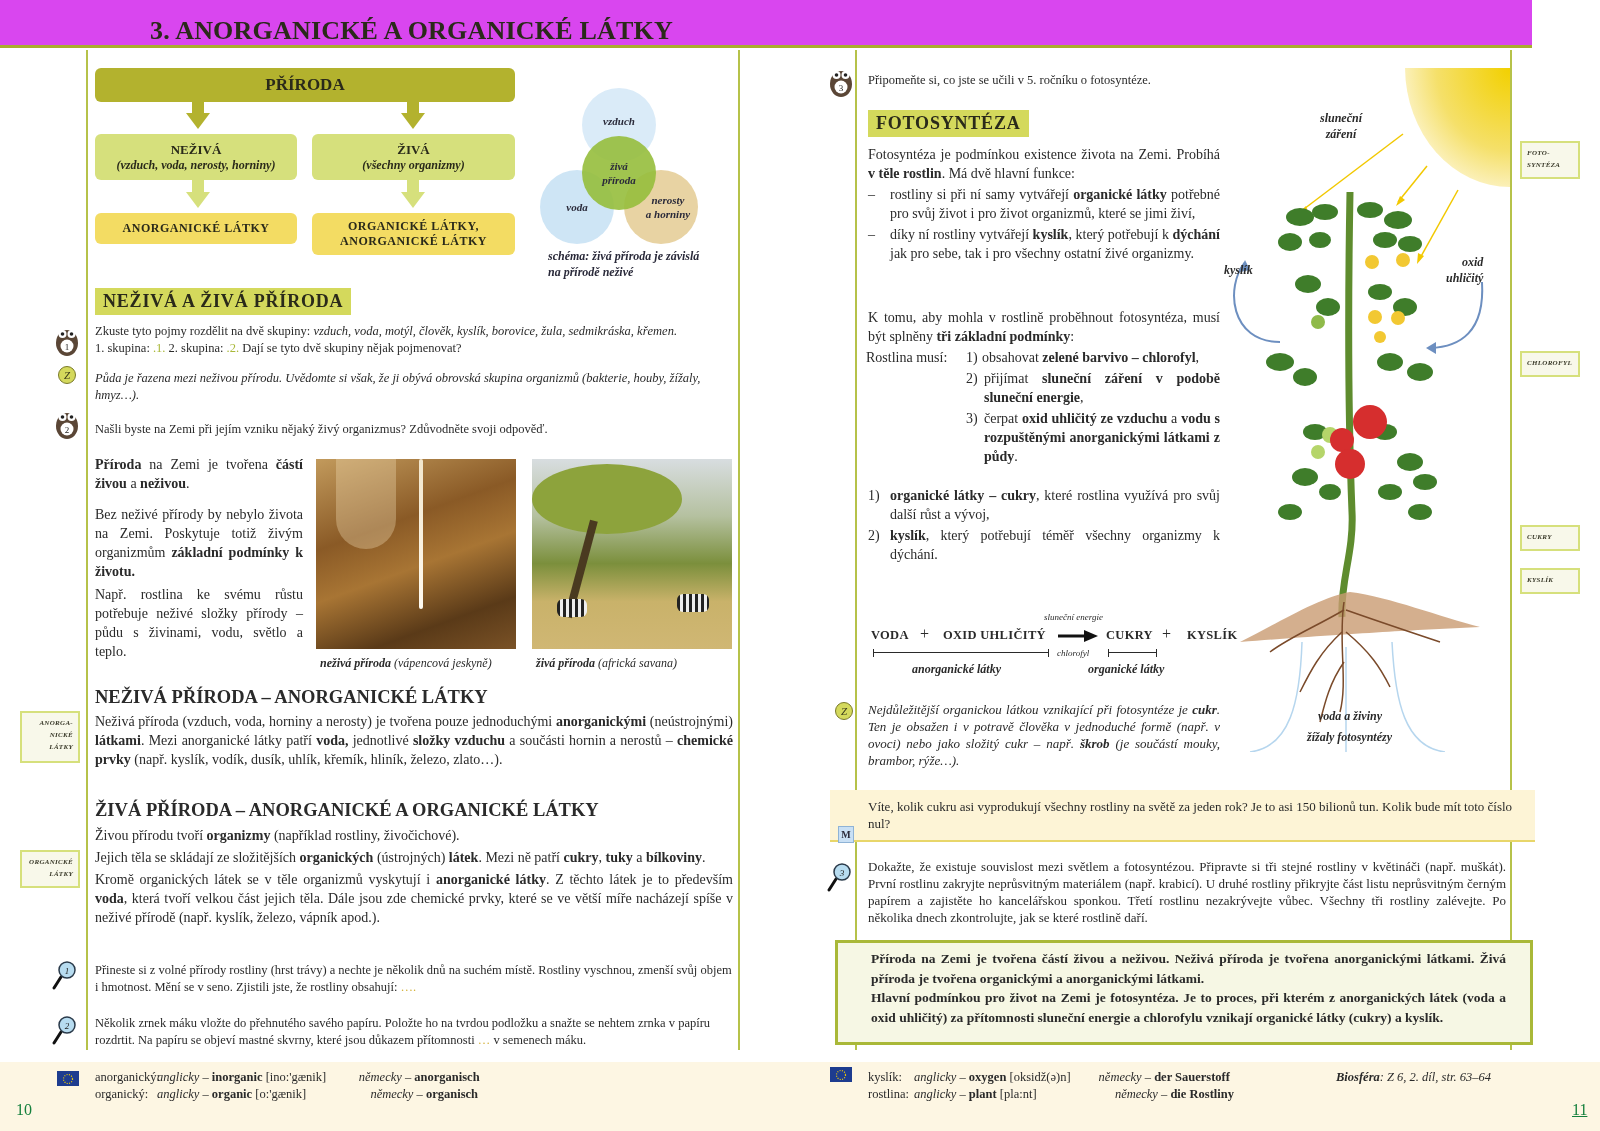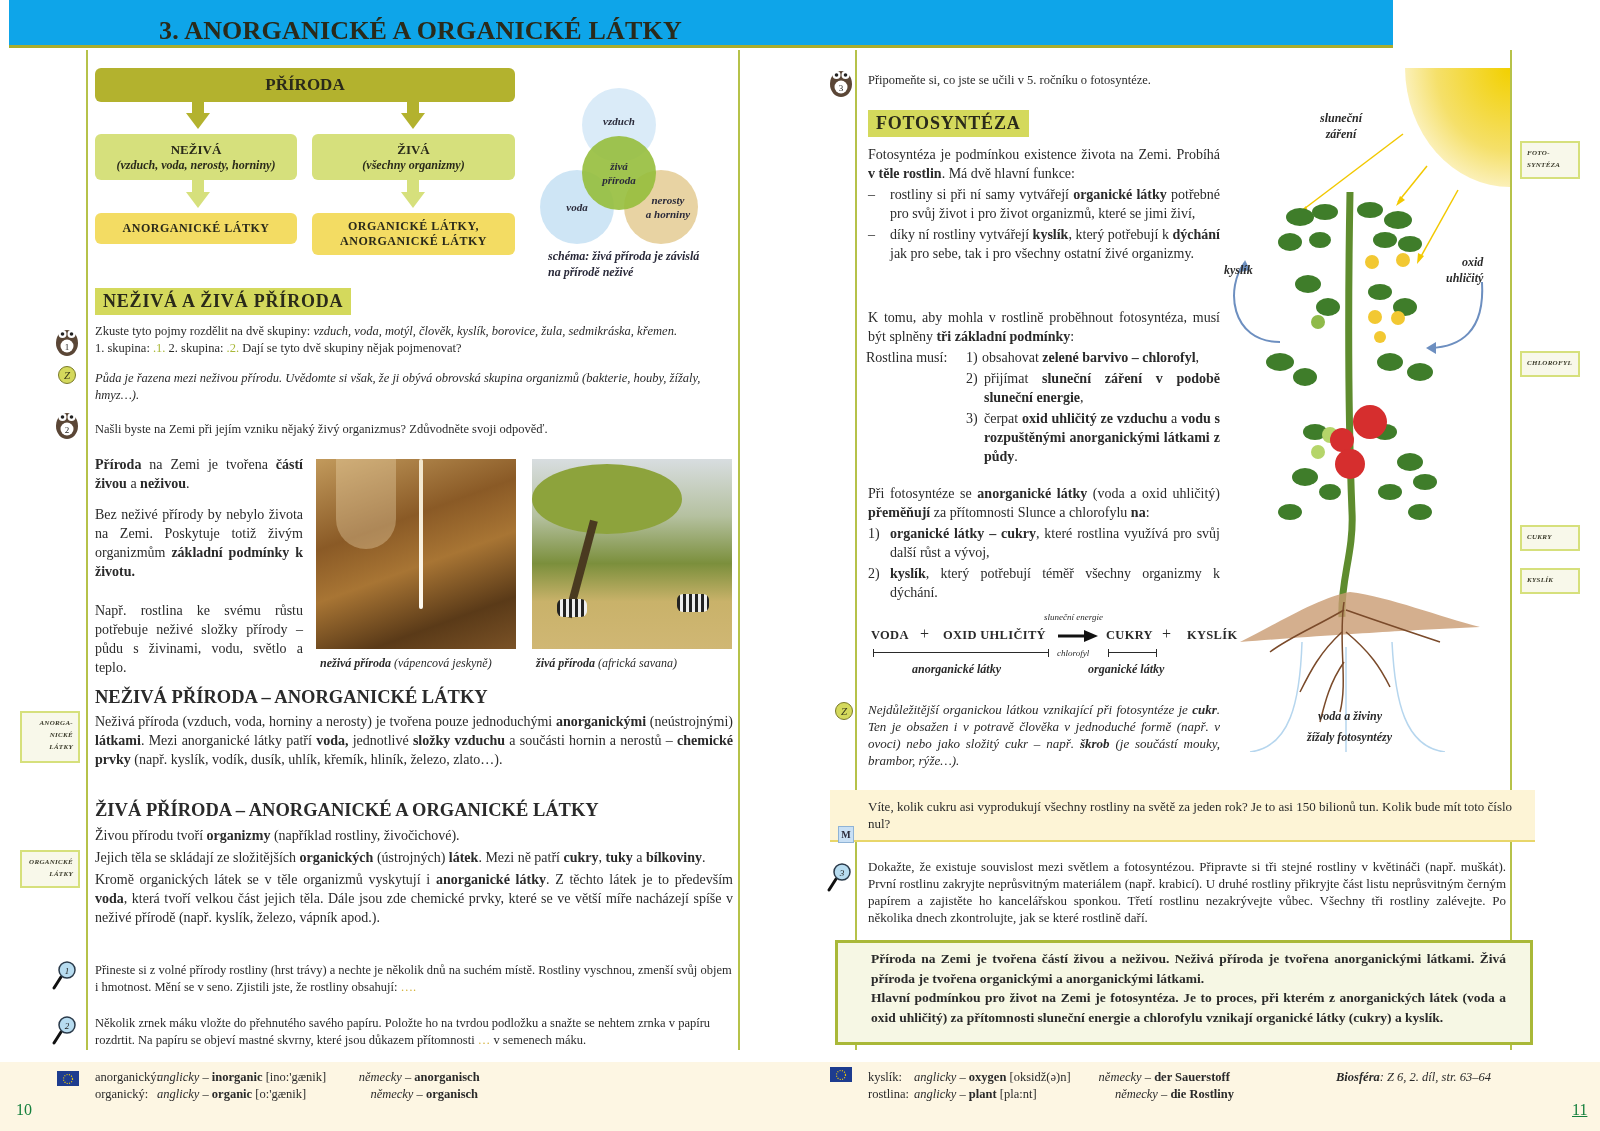--- a/index.html
+++ b/index.html
@@ -1,21 +1,21 @@
 <!DOCTYPE html>
 <html><head>
 <meta charset="utf-8">
 <style>
   * { box-sizing: border-box; margin: 0; padding: 0; }
   html, body { width: 1600px; height: 1131px; background: #ffffff; overflow: hidden; }
   body { font-family: "Liberation Serif", "DejaVu Serif", serif; color: #2a2a2a; position: relative; }
   b, .b { font-weight: bold; }
   i, .i { font-style: italic; }
 
-  .topbar { position: absolute; left: 0; top: 0; width: 1384px; height: 48px; background: #0ea5e9; border-bottom: 3px solid #a9ad2d; margin-left: 9px; }
+  .topbar { position: absolute; left: 0; top: 0; width: 1532px; height: 48px; background: #d946ef; border-bottom: 3px solid #a9ad2d; }
   .chapter-title { position: absolute; left: 150px; top: 16px; font-size: 26px; font-weight: bold; color: #2a2a1a; letter-spacing: 0.2px; }
 
   .vline { position: absolute; top: 50px; width: 2px; background: #b6c24a; }
   .vl1 { left: 86px; height: 1000px; }
   .vl2 { left: 738px; height: 1000px; }
   .vl3 { left: 855px; height: 1000px; }
   .vl4 { left: 1510px; height: 1000px; }
 
   .bottombar { position: absolute; left: 0; top: 1062px; width: 1600px; height: 69px; background: #fdf6e3; }
 
@@ -184,21 +184,21 @@
       <circle cx="17.5" cy="9" r="4" fill="#fff"></circle>
     <circle cx="8.5" cy="9" r="1.8" fill="#222"></circle>
       <circle cx="17.5" cy="9" r="1.8" fill="#222"></circle>
     <circle cx="13" cy="21" r="6.5" fill="#fff"></circle>
     <text x="13" y="24.5" font-size="9" text-anchor="middle" fill="#222" font-family="Liberation Serif, serif">2</text>
   </svg>
   <div class="t tsm" style="left:95px;top:421px;width:640px;">Našli byste na Zemi při jejím vzniku nějaký živý organizmus? Zdůvodněte svoji odpověď.</div>
 
   <div class="t just" style="left:95px;top:455px;width:208px;font-size:14px;">
     <div style="margin-bottom:12px"><b>Příroda</b><span> na Zemi je tvořena </span><b>částí živou</b><span> a </span><b>neživou</b><span>.</span></div>
-    <div style="margin-bottom:20px"><span>Bez neživé přírody by nebylo života na Zemi. Poskytuje totiž živým organizmům </span><b>základní podmínky k životu.</b></div>
+    <div style="margin-bottom:4px"><span>Bez neživé přírody by nebylo života na Zemi. Poskytuje totiž živým organizmům </span><b>základní podmínky k životu.</b></div>
     <div>Např. rostlina ke svému růstu potřebuje neživé složky přírody – půdu s živinami, vodu, světlo a teplo.</div>
   </div>
 
   <div class="photo photo-cave">
     <div style="position:absolute;left:103px;top:0;width:4px;height:150px;background:linear-gradient(#f2e6cc,#fffaf0);border-radius:2px;"></div>
     <div style="position:absolute;left:20px;top:0;width:60px;height:90px;background:rgba(240,220,180,0.35);border-radius:0 0 30px 30px;"></div>
   </div>
   <div class="photo photo-savanna">
     <div style="position:absolute;left:0;top:5px;width:150px;height:70px;background:#8da33c;border-radius:50%;"></div>
     <div style="position:absolute;left:45px;top:60px;width:8px;height:100px;background:#4a3a20;transform:rotate(15deg);"></div>
@@ -293,21 +293,20 @@
       <span style="width:18px;flex:none">2)</span>
       <span><span>přijímat </span><b>sluneční záření v podobě sluneční energie</b><span>,</span></span>
     </div>
     <div style="display:flex;margin-top:2px;padding-left:98px">
       <span style="width:18px;flex:none">3)</span>
       <span><span>čerpat </span><b>oxid uhličitý ze vzduchu</b><span> a </span><b>vodu s rozpuštěnými anorganickými látkami z půdy</b><span>.</span></span>
     </div>
   </div>
 
   <div class="t just" style="left:868px;top:484px;width:352px;font-size:14px;">
-    <div><span>Při fotosyntéze se </span><b>anorganické látky</b><span> (voda a oxid uhličitý) </span><b>přeměňují</b><span> za přítomnosti Slunce a chlorofylu </span><b>na</b><span>:</span></div>
     <div style="display:flex;margin-top:2px">
         <span style="width:22px;flex:none">1)</span>
         <span><b>organické látky – cukry</b><span>, které rostlina využívá pro svůj další růst a vývoj,</span></span>
       </div>
     <div style="display:flex;margin-top:2px">
         <span style="width:22px;flex:none">2)</span>
         <span><b>kyslík</b><span>, který potřebují téměř všechny organizmy k dýchání.</span></span>
       </div>
   </div>
 

